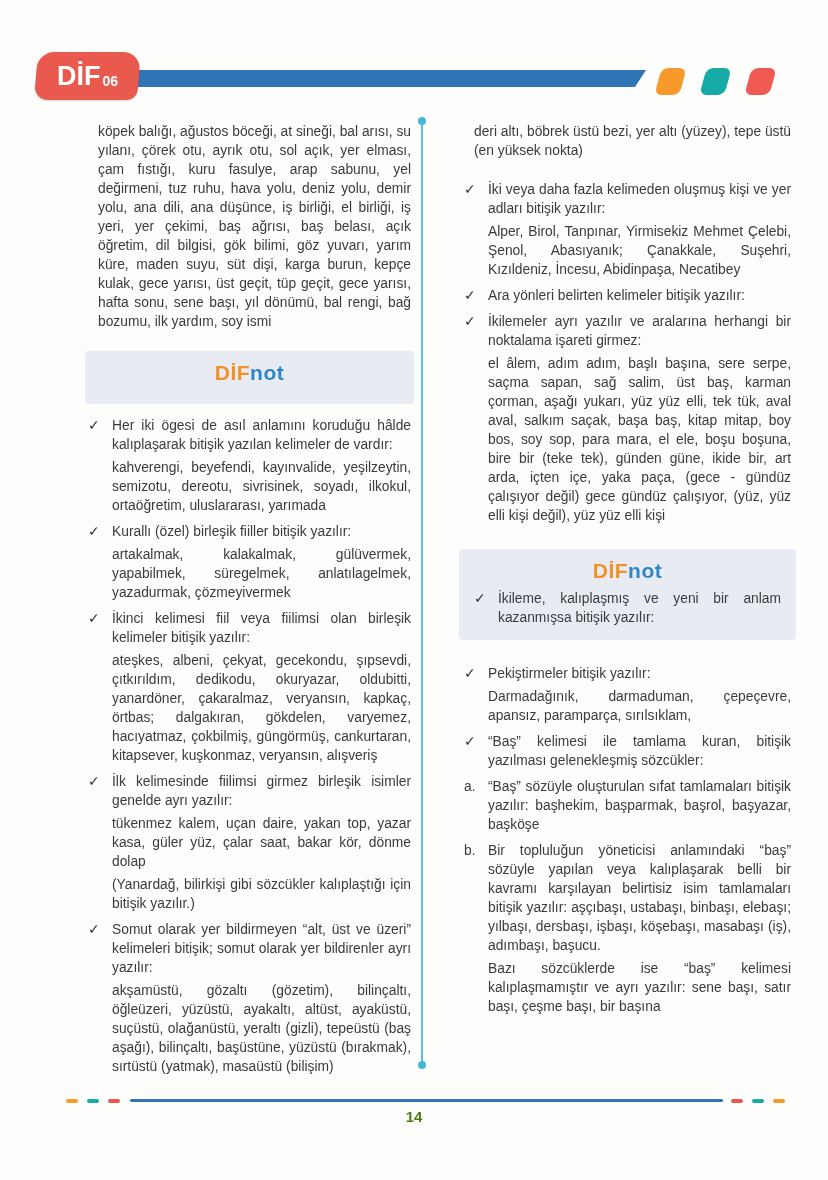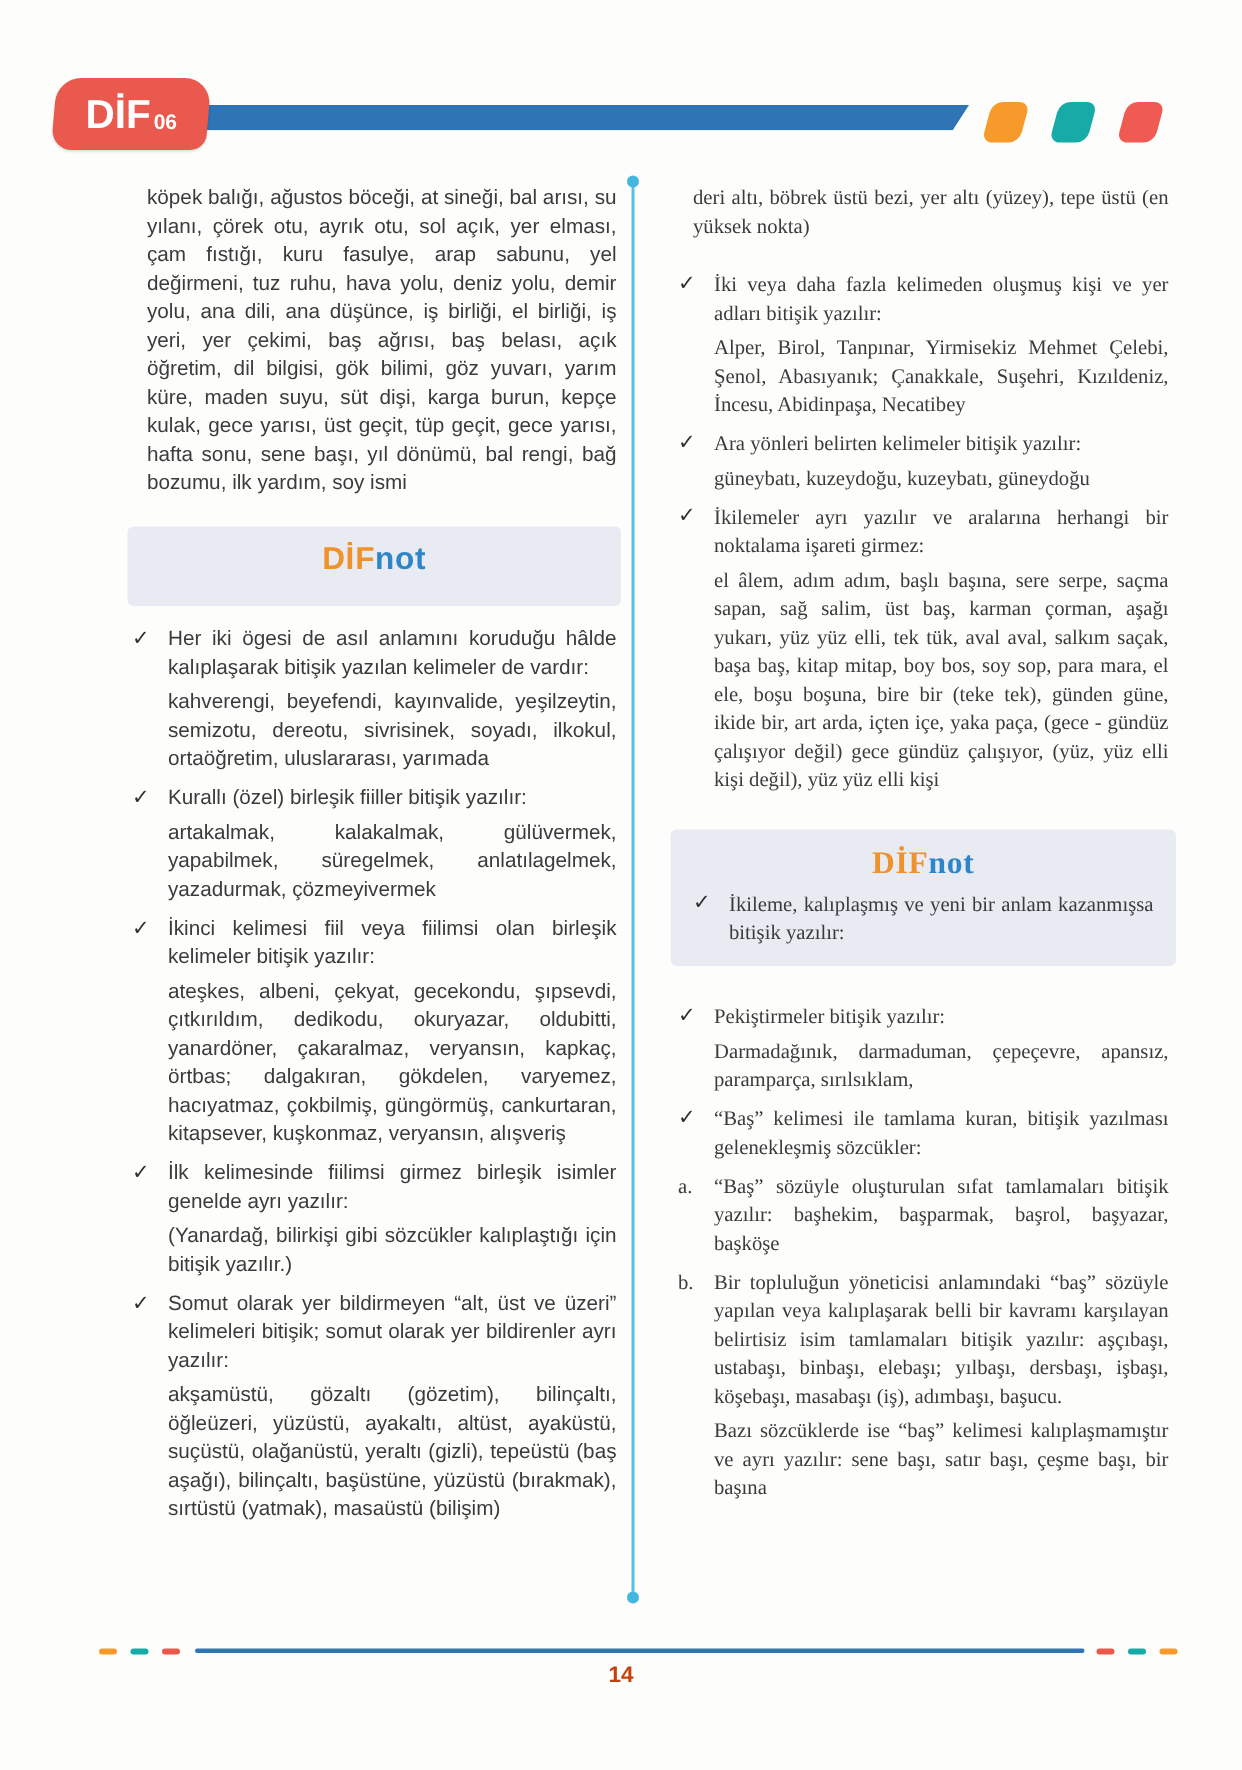--- a/index.html
+++ b/index.html
@@ -21,21 +21,21 @@
     position:absolute;left:118px;top:70px;width:528px;height:17px;background:#2f74b5;
     clip-path:polygon(0 0,100% 0,calc(100% - 11px) 100%,0 100%);
   }
   .shape{position:absolute;top:68px;width:25px;height:27px;border-radius:7px;transform:skewX(-15deg);}
   .shape.orange{left:658px;background:#f59a2b;}
   .shape.teal{left:703px;background:#16aba6;}
   .shape.red{left:748px;background:#ef5a52;}
   
   .col{position:absolute;top:120px;font-size:13.8px;line-height:19px;}
   .col-left{left:88px;width:323px;}
-  .col-right{left:452px;width:327px;font-family:Liberation Serif, serif;}
+  .col-right{left:464px;width:327px;}
   .divider{position:absolute;left:421px;top:121px;width:2px;height:944px;background:#57c0e6;}
   .divider::before,.divider::after{
     content:"";position:absolute;left:-3px;width:8px;height:8px;border-radius:50%;background:#45b6e0;
   }
   .divider::before{top:-4px;}
   .divider::after{bottom:-4px;}
   p{margin:0;}
   .example{margin:4px 0 4px 24px;text-align:justify;}
   .example.intro{margin:2px 0 20px 10px;}
   .check-item{display:flex;margin:7px 0 0 0;}
@@ -53,21 +53,21 @@
   .difnot-right{margin:24px -5px 24px -5px;}
   
   .rule{position:absolute;left:130px;top:1099px;width:593px;height:3px;background:#2f74b5;border-radius:2px;}
   .dash{position:absolute;top:1099px;width:12px;height:4px;border-radius:2px;}
   .d1{left:66px;background:#f59a2b;}
   .d2{left:87px;background:#16aba6;}
   .d3{left:108px;background:#e9594e;}
   .d4{left:731px;background:#e9594e;}
   .d5{left:752px;background:#16aba6;}
   .d6{left:773px;background:#f59a2b;}
-  .pageno{position:absolute;left:0;top:1108px;width:828px;text-align:center;color:#c2410c;font-size:15px;font-weight:bold;}
+  .pageno{position:absolute;left:0;top:1108px;width:828px;text-align:center;color:#4d7c0f;font-size:15px;font-weight:bold;}
 </style>
 </head>
 <body>
 
 <div class="page">
 
   <div class="bar"></div>
   <div class="badge">
     <div class="badge-inner">
       <span>DİF</span>
@@ -104,20 +104,21 @@
     <div class="check-item">
       <span class="check">✓</span>
       <p class="txt">İkinci kelimesi fiil veya fiilimsi olan birleşik kelimeler bitişik yazılır:</p>
     </div>
     <p class="example">ateşkes, albeni, çekyat, gecekondu, şıpsevdi, çıtkırıldım, dedikodu, okuryazar, oldubitti, yanardöner, çakaralmaz, veryansın, kapkaç, örtbas; dalgakıran, gökdelen, varyemez, hacıyatmaz, çokbilmiş, güngörmüş, cankurtaran, kitapsever, kuşkonmaz, veryansın, alışveriş</p>
 
     <div class="check-item">
       <span class="check">✓</span>
       <p class="txt">İlk kelimesinde fiilimsi girmez birleşik isimler genelde ayrı yazılır:</p>
     </div>
+    <p class="example">tükenmez kalem, uçan daire, yakan top, yazar kasa, güler yüz, çalar saat, bakar kör, dönme dolap</p>
     <p class="example">(Yanardağ, bilirkişi gibi sözcükler kalıplaştığı için bitişik yazılır.)</p>
 
     <div class="check-item">
       <span class="check">✓</span>
       <p class="txt">Somut olarak yer bildirmeyen “alt, üst ve üzeri” kelimeleri bitişik; somut olarak yer bildirenler ayrı yazılır:</p>
     </div>
     <p class="example">akşamüstü, gözaltı (gözetim), bilinçaltı, öğleüzeri, yüzüstü, ayakaltı, altüst, ayaküstü, suçüstü, olağanüstü, yeraltı (gizli), tepeüstü (baş aşağı), bilinçaltı, başüstüne, yüzüstü (bırakmak), sırtüstü (yatmak), masaüstü (bilişim)</p>
   </section>
 
   <section class="col col-right">
@@ -126,21 +127,20 @@
     <div class="check-item">
       <span class="check">✓</span>
       <p class="txt">İki veya daha fazla kelimeden oluşmuş kişi ve yer adları bitişik yazılır:</p>
     </div>
     <p class="example">Alper, Birol, Tanpınar, Yirmisekiz Mehmet Çelebi, Şenol, Abasıyanık; Çanakkale, Suşehri, Kızıldeniz, İncesu, Abidinpaşa, Necatibey</p>
 
     <div class="check-item">
       <span class="check">✓</span>
       <p class="txt">Ara yönleri belirten kelimeler bitişik yazılır:</p>
     </div>
-    <p class="example">güneybatı, kuzeydoğu, kuzeybatı, güneydoğu</p>
 
     <div class="check-item">
       <span class="check">✓</span>
       <p class="txt">İkilemeler ayrı yazılır ve aralarına herhangi bir noktalama işareti girmez:</p>
     </div>
     <p class="example">el âlem, adım adım, başlı başına, sere serpe, saçma sapan, sağ salim, üst baş, karman çorman, aşağı yukarı, yüz yüz elli, tek tük, aval aval, salkım saçak, başa baş, kitap mitap, boy bos, soy sop, para mara, el ele, boşu boşuna, bire bir (teke tek), günden güne, ikide bir, art arda, içten içe, yaka paça, (gece - gündüz çalışıyor değil) gece gündüz çalışıyor, (yüz, yüz elli kişi değil), yüz yüz elli kişi</p>
 
     <div class="difnot difnot-right">
       <div class="difnot-title">
         <span class="t-dif">DİF</span><span class="t-not">not</span>

